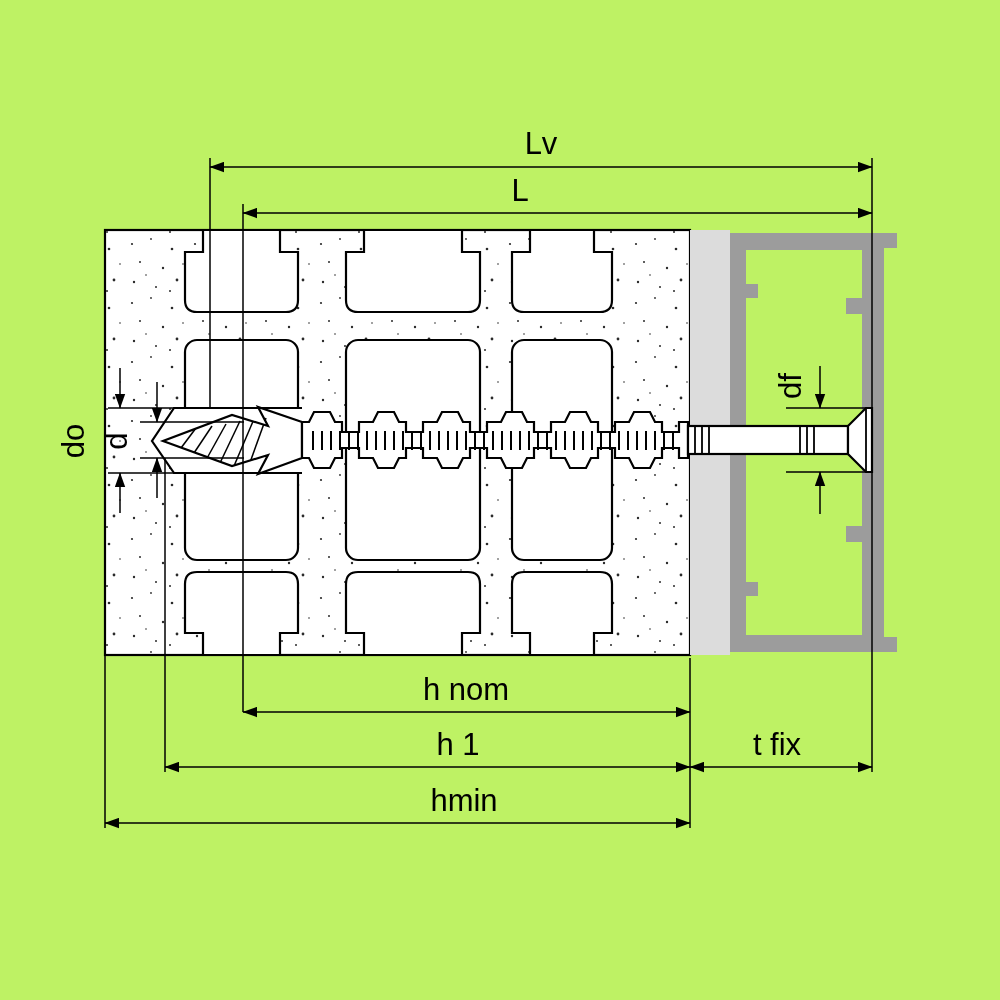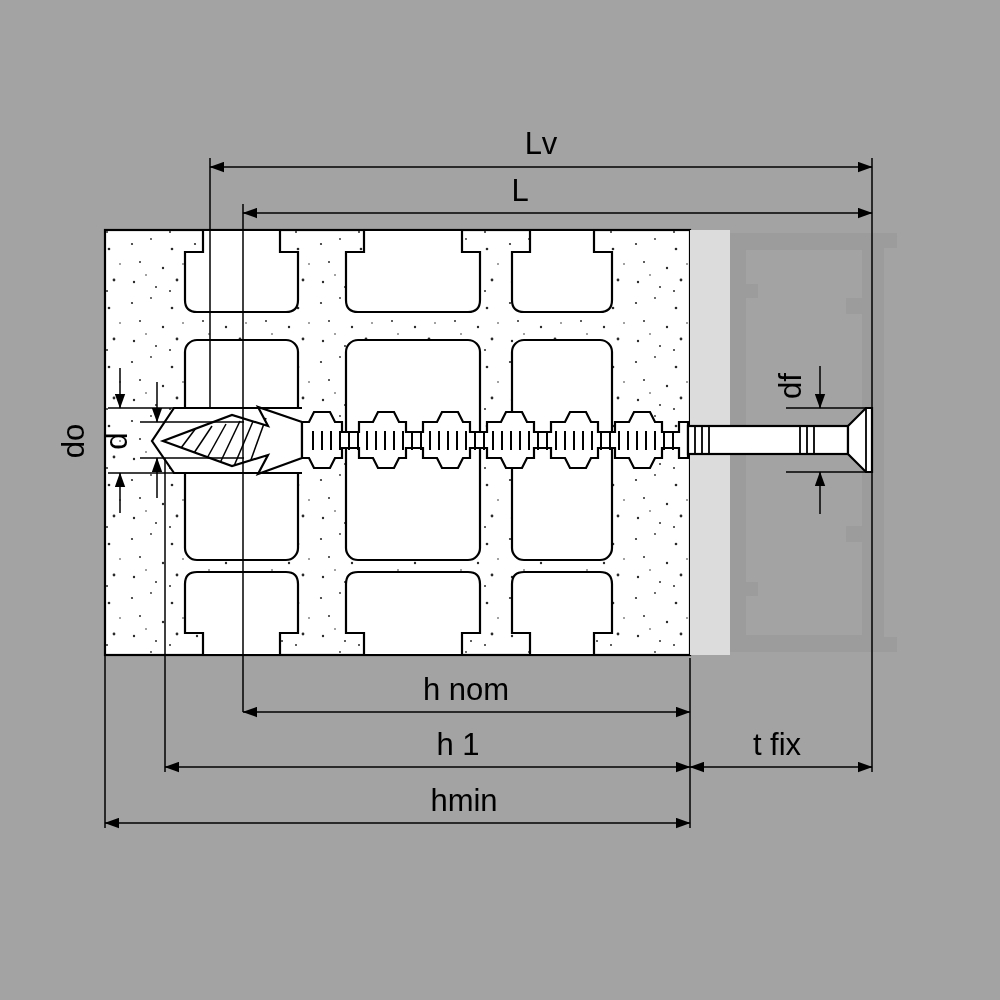--- a/index.html
+++ b/index.html
@@ -1,16 +1,16 @@
 <!DOCTYPE html>
 <html><head>
 <meta charset="utf-8">
 <style>
   html,body{margin:0;padding:0;background:#fff;}
-  .page{width:1000px;height:1000px;position:relative;background:#a3a3a3;overflow:hidden;}
+  .page{width:1000px;height:1000px;position:relative;background:#bef264;overflow:hidden;}
   svg{display:block;}
   text{font-family:"Liberation Sans", sans-serif;fill:#000;}
   .dim-label{font-size:31px;}
   .drawline{stroke:#000;stroke-width:2.2;fill:none;}
   .dimline{stroke:#000;stroke-width:1.5;fill:none;}
 </style>
 </head>
 <body>
 
 <div class="page">

